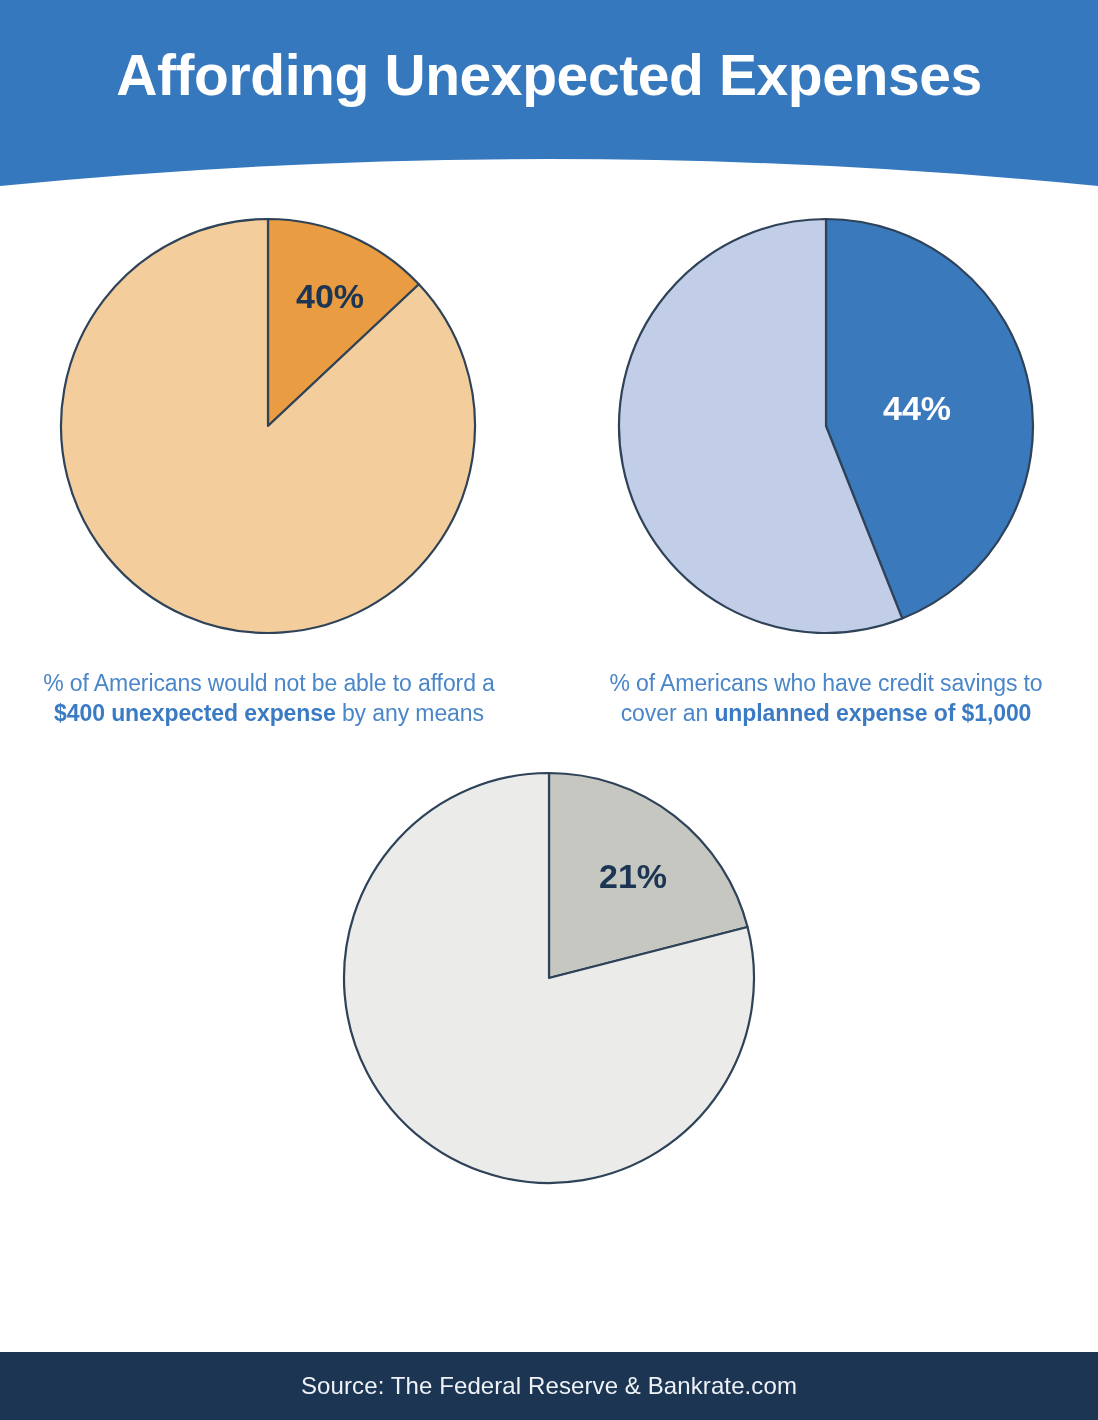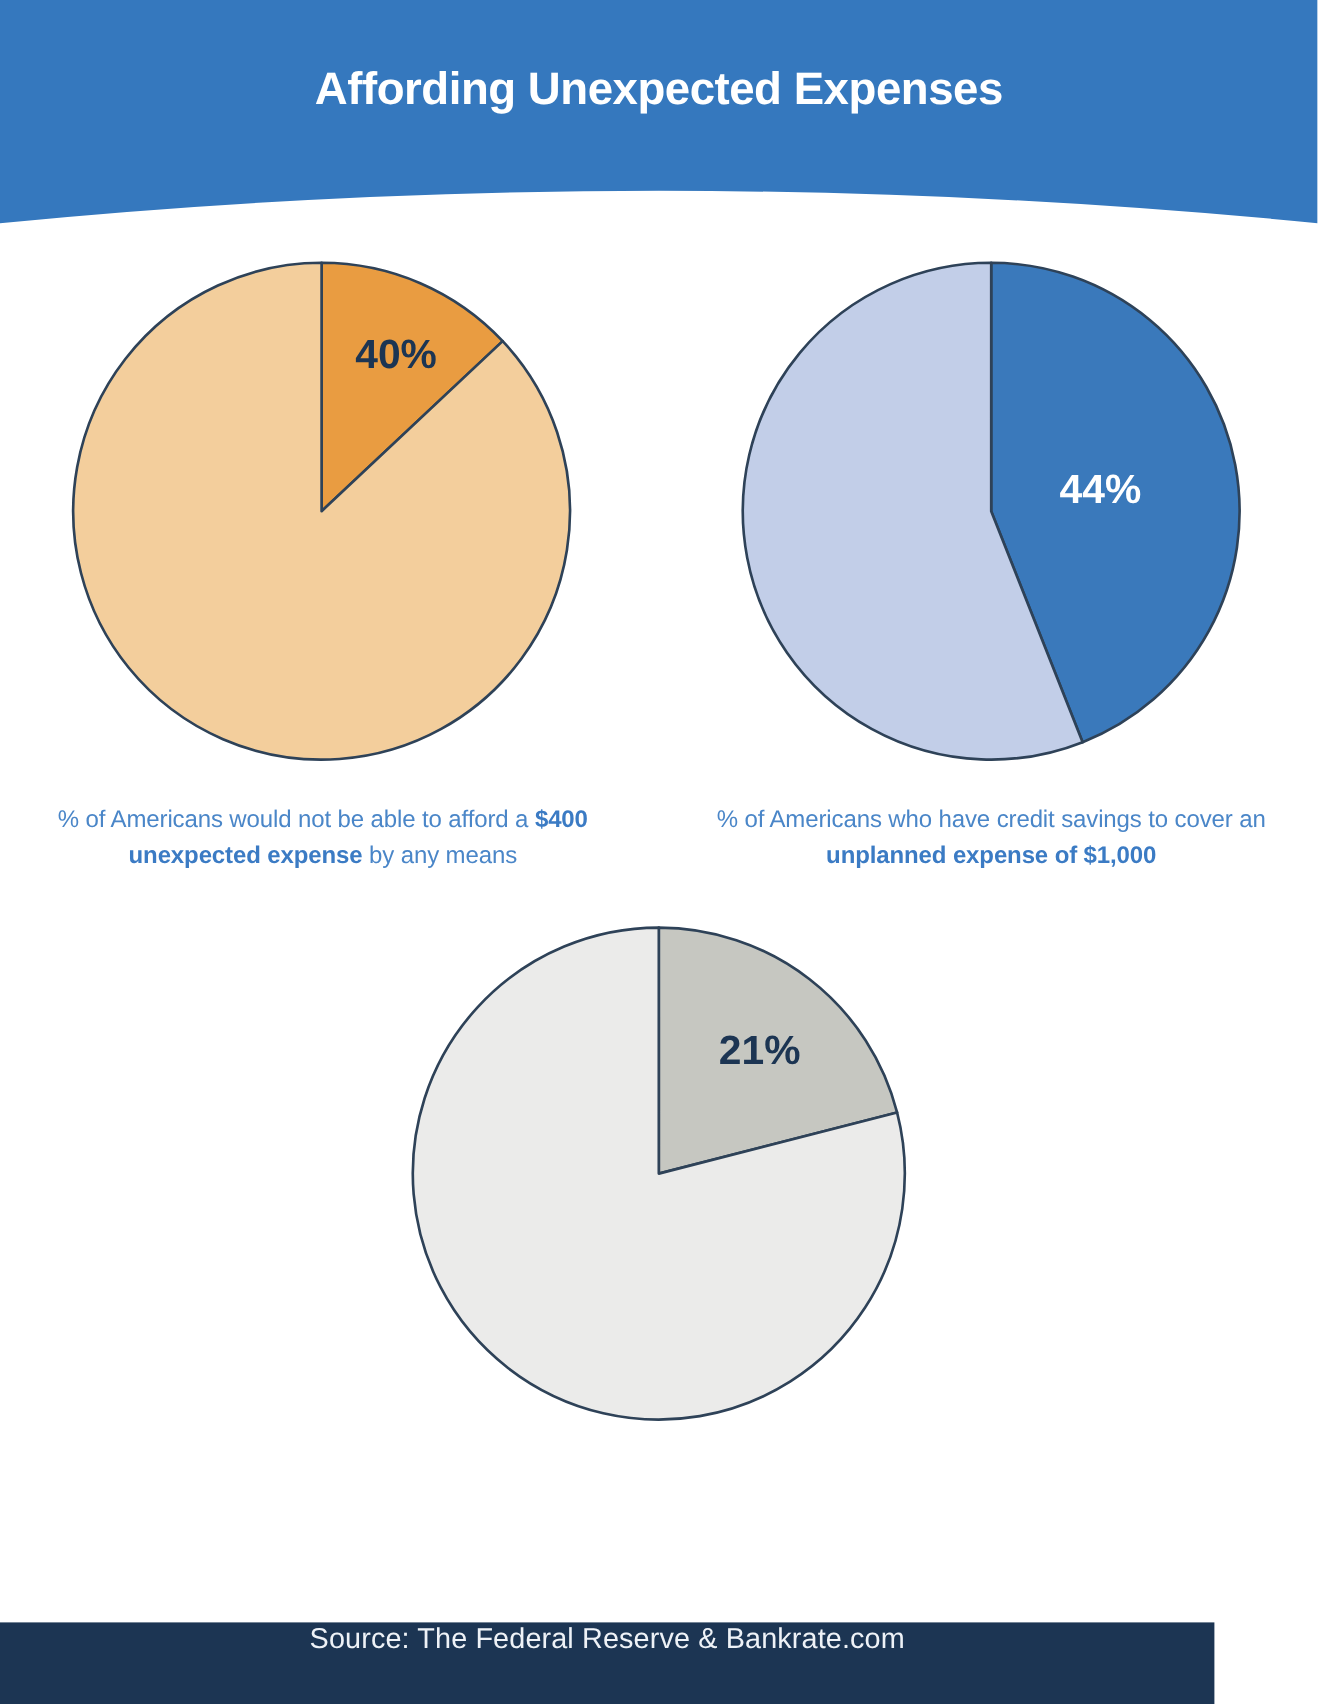--- a/index.html
+++ b/index.html
@@ -37,21 +37,21 @@
   }
   .header-title {
     position: absolute;
     top: 0; left: 0;
     width: 1098px;
     height: 150px;
     display: flex;
     align-items: center;
     justify-content: center;
     color: #ffffff;
-    font-size: 38px;
+    font-size: 57px;
     font-weight: bold;
     letter-spacing: -0.4px;
     white-space: nowrap;
     z-index: 3;
   }
 
   
   .pie-block {
     position: absolute;
   }
@@ -64,38 +64,39 @@
     position: absolute;
     font-size: 34px;
     font-weight: bold;
     white-space: nowrap;
     pointer-events: none;
   }
   .caption {
     position: absolute;
     text-align: center;
     color: #4a86c8;
-    font-size: 20px;
+    font-size: 23px;
     line-height: 30px;
     letter-spacing: -0.1px;
   }
   .caption b {
     font-weight: bold;
     color: #3b7bc4;
   }
 
   
   .footer-bar {
     position: absolute;
     left: 0;
     bottom: 0;
-    width: 1012px;
+    width: 1098px;
     height: 68px;
     background: #1c3553;
     display: flex;
+    align-items: center;
     justify-content: center;
   }
   .footer-text {
     color: #eef2f7;
     font-size: 24px;
     letter-spacing: 0.1px;
     white-space: nowrap;
   }
 </style>
 </head>

